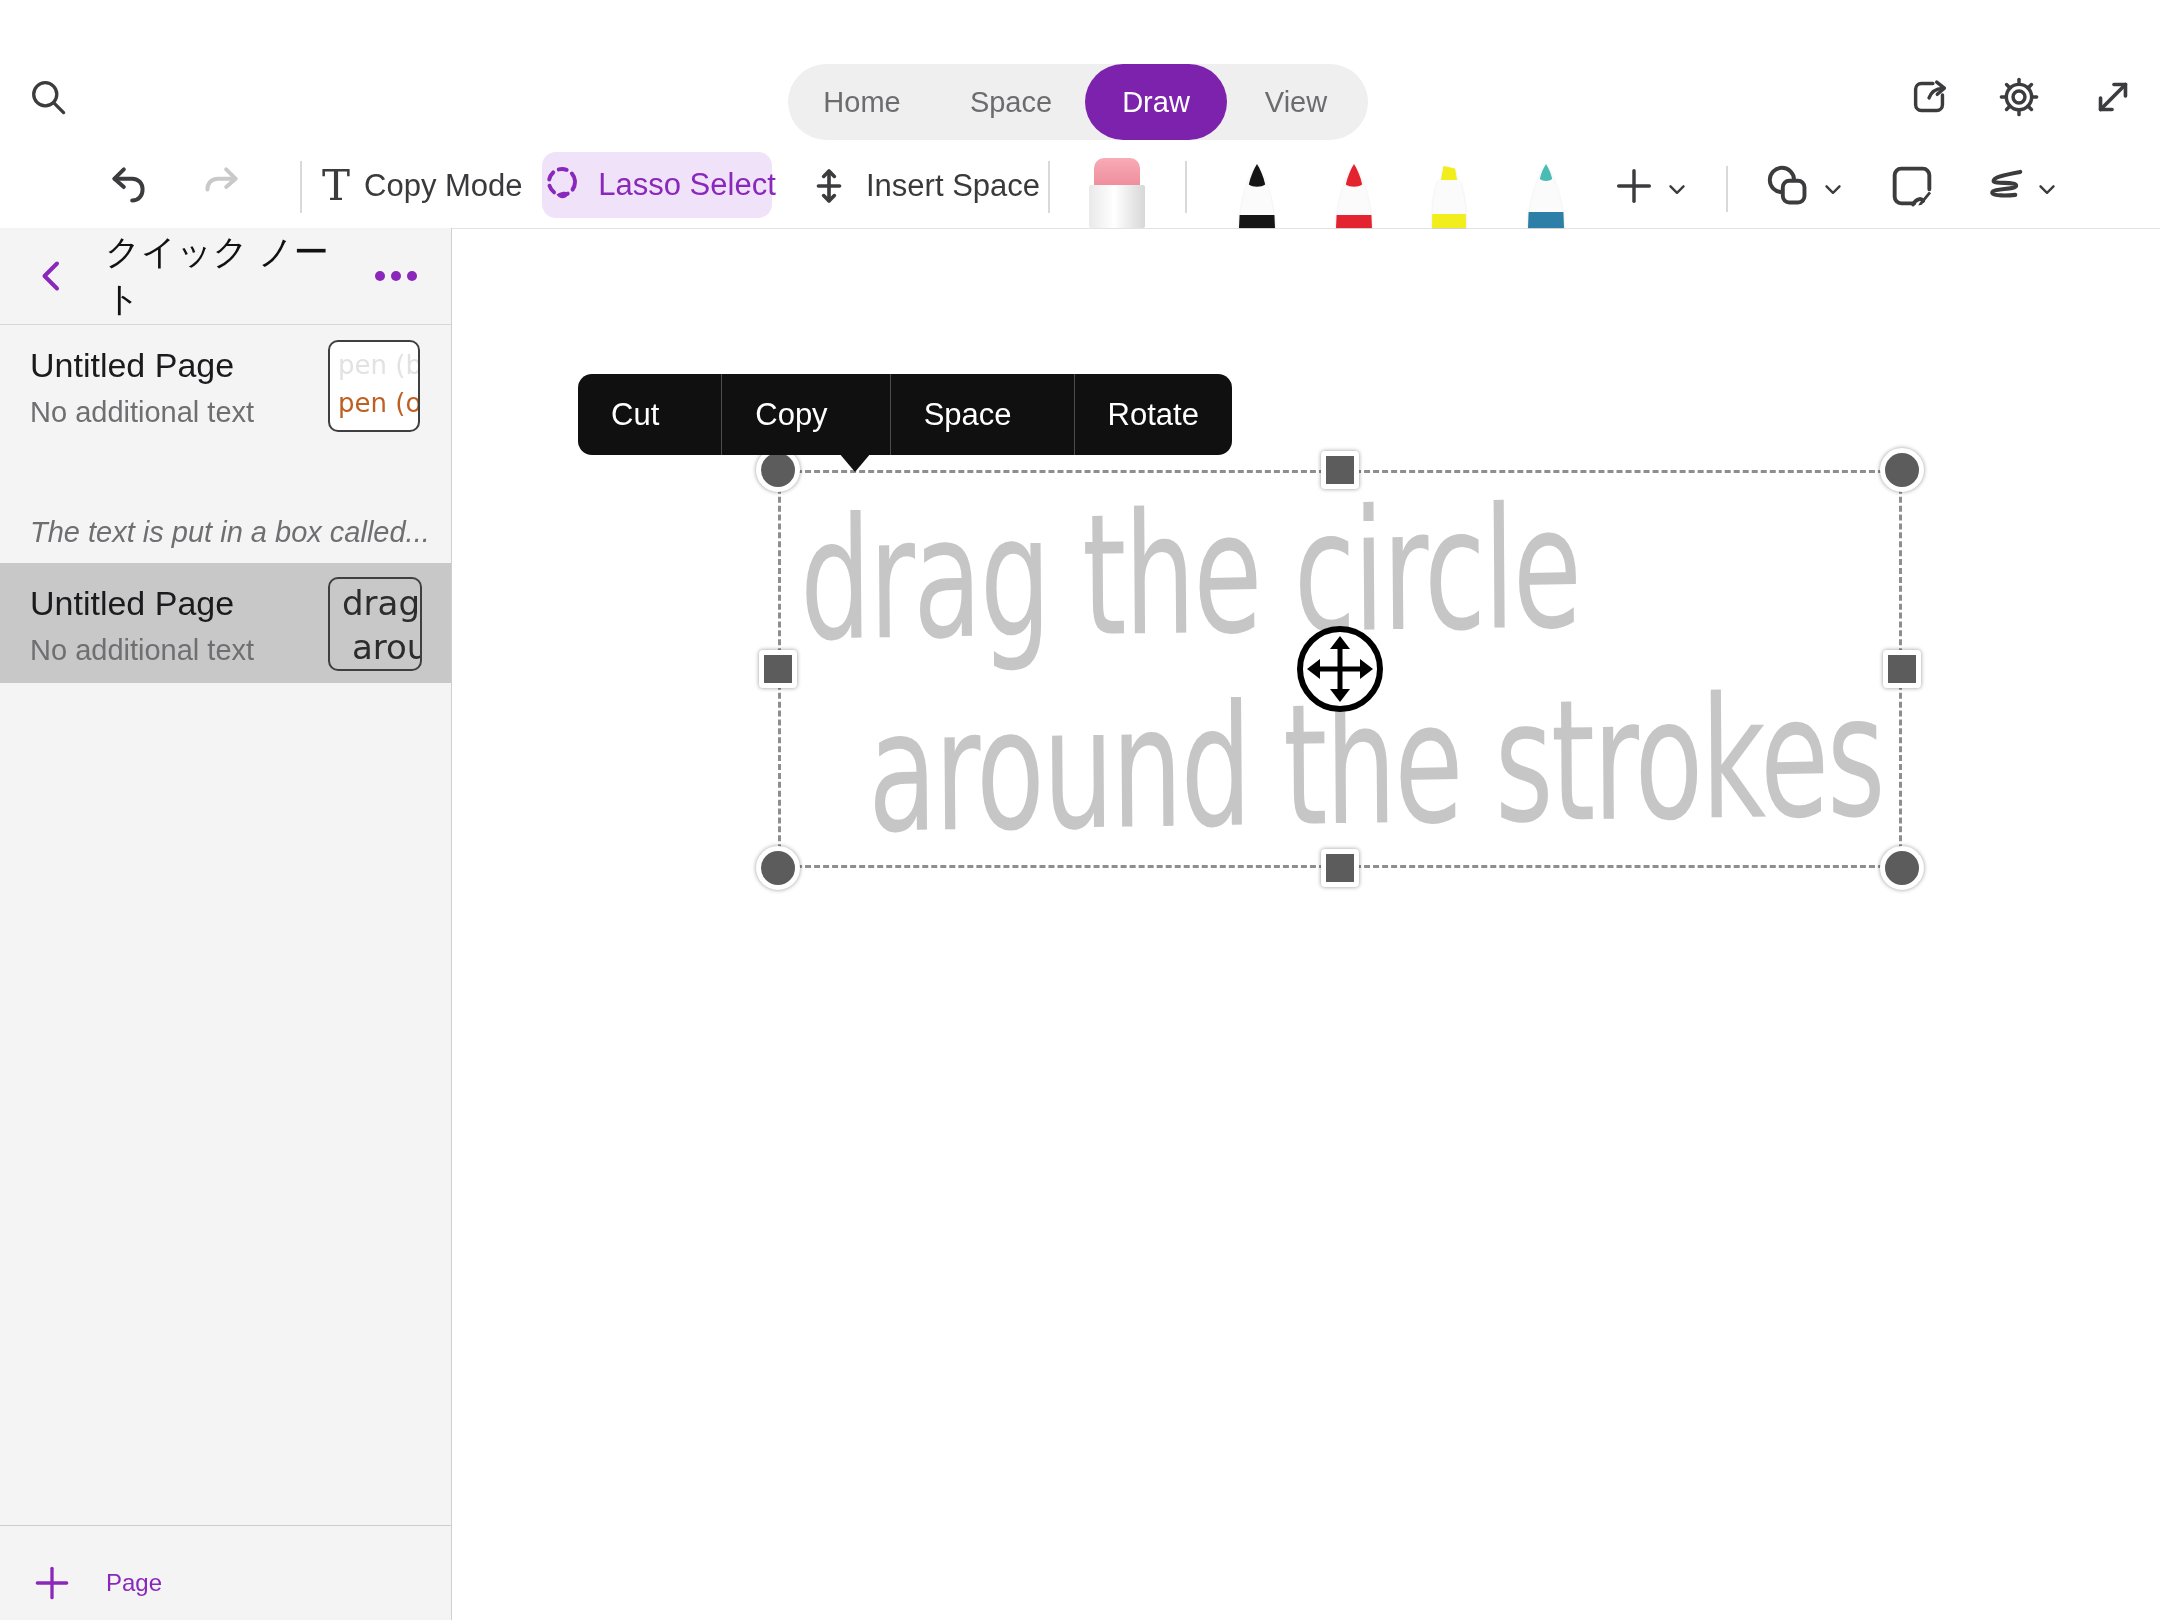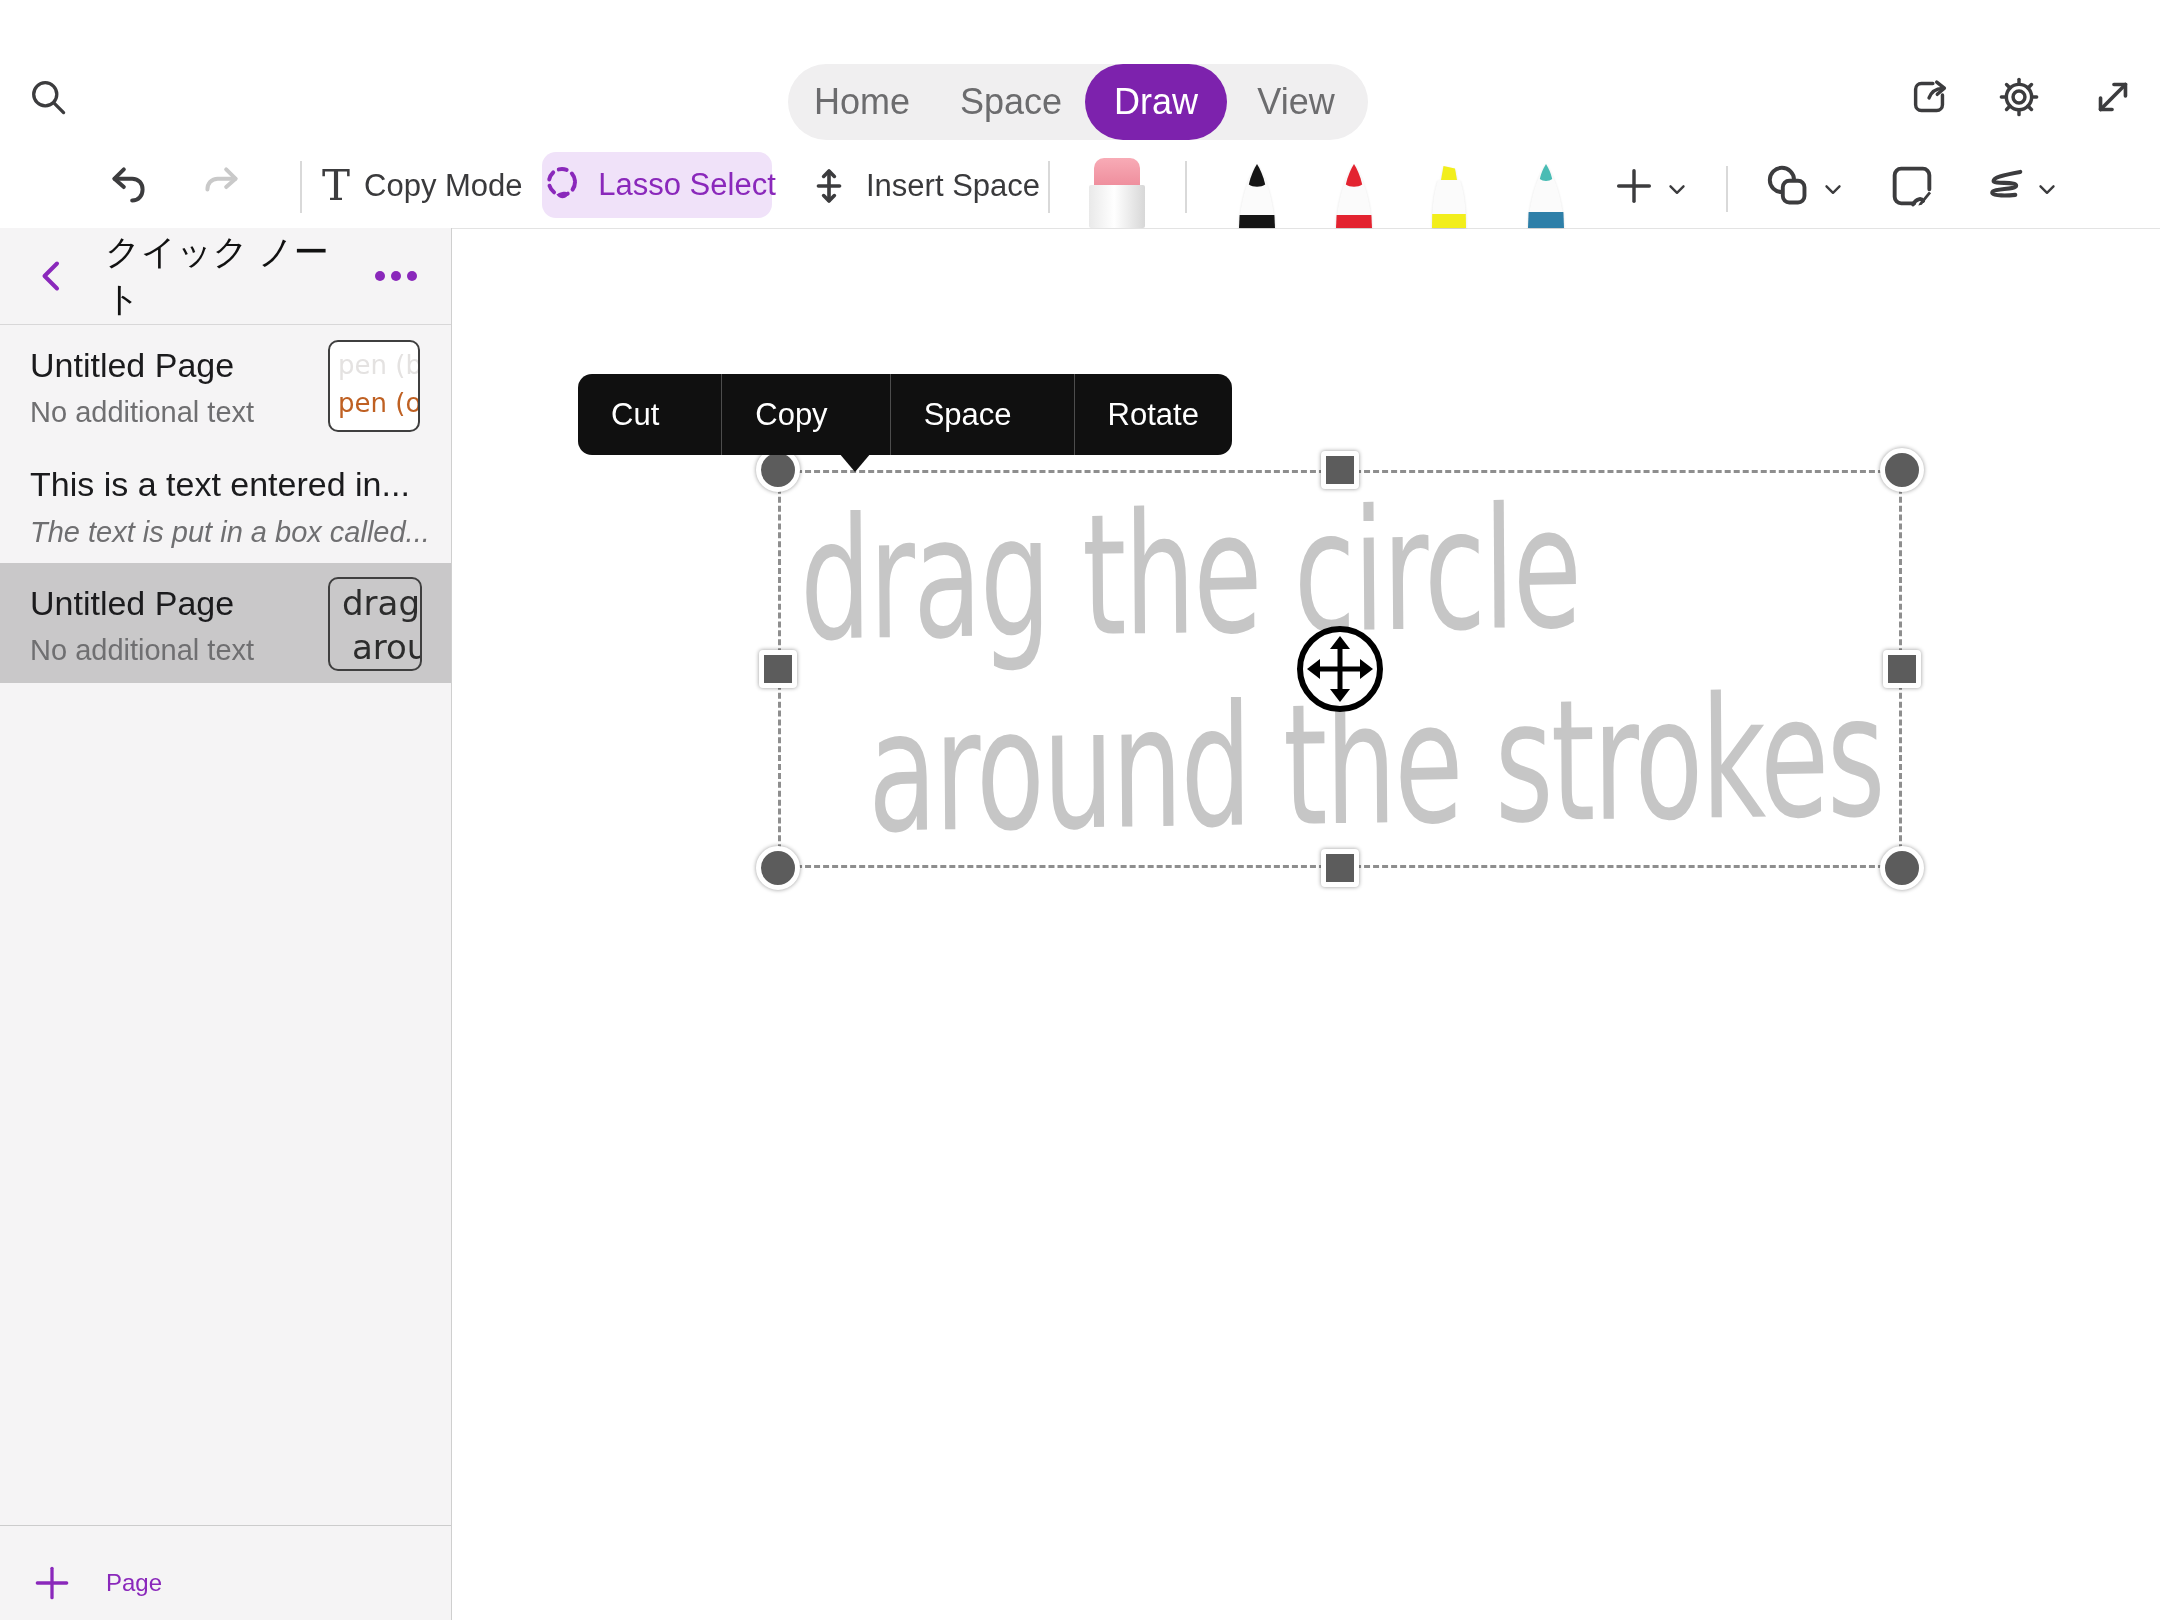--- a/index.html
+++ b/index.html
@@ -7,21 +7,21 @@
        font-family:"Liberation Sans","DejaVu Sans",sans-serif;overflow:hidden;
        -webkit-font-smoothing:antialiased;}
   .abs{position:absolute;}
   svg{display:block;}
 
   
   .header{left:0;top:0;width:2160px;height:228px;background:#fff;border-bottom:1px solid #e3e3e3;}
   .icon-btn{color:var(--icon);display:flex;align-items:center;justify-content:center;cursor:pointer;}
   .tab-pill{left:788px;top:64px;width:580px;height:76px;background:var(--tab-pill-bg);border-radius:38px;}
   .tab{top:64px;height:76px;display:flex;align-items:center;justify-content:center;
-       font-size:36px;color:var(--tab-inactive);transform:translateX(-50%);padding:0 10px;cursor:pointer;}
+       font-size:29px;color:var(--tab-inactive);transform:translateX(-50%);padding:0 10px;cursor:pointer;}
   .tab.active{background:var(--accent);color:#fff;border-radius:38px;width:142px;padding:0;}
 
   
   .tool-label{font-size:31px;color:#3a3a3c;white-space:nowrap;}
   .v-divider{width:2px;background:#d9d9d9;}
   .lasso-btn{left:542px;top:152px;width:230px;height:66px;background:var(--lasso-bg);
              border-radius:14px;display:flex;align-items:center;justify-content:center;gap:12px;cursor:pointer;}
   .lasso-btn .tool-label{color:var(--accent-deep);}
   .tool-group{display:flex;align-items:center;gap:14px;cursor:pointer;}
 
@@ -261,21 +261,20 @@
 <div class="abs page-item" style="top:324px;height:126px;">
   <div class="pi-title" style="top:22px;">Untitled Page</div>
   <div class="pi-sub" style="top:72px;">No additional text</div>
   <div class="thumb" style="left:328px;top:16px;width:88px;height:88px;background:#fff;">
     <div class="tline faint" style="top:8px;font-size:26px;">pen (bl</div>
     <div class="tline orange" style="top:46px;font-size:26px;">pen (ora</div>
   </div>
 </div>
 
 <div class="abs page-item" style="top:450px;height:113px;">
-  <div class="pi-title" style="top:15px;">This is a text entered in...</div>
   <div class="pi-sub" style="top:66px;font-style:italic;">The text is put in a box called...</div>
 </div>
 
 <div class="abs page-item selected" style="top:563px;height:120px;">
   <div class="pi-title" style="top:21px;">Untitled Page</div>
   <div class="pi-sub" style="top:71px;">No additional text</div>
   <div class="thumb" style="left:328px;top:14px;width:90px;height:90px;">
     <div class="tline ink" style="top:4px;left:12px;font-size:34px;">drag</div>
     <div class="tline ink" style="top:48px;left:22px;font-size:34px;">arou</div>
   </div>

